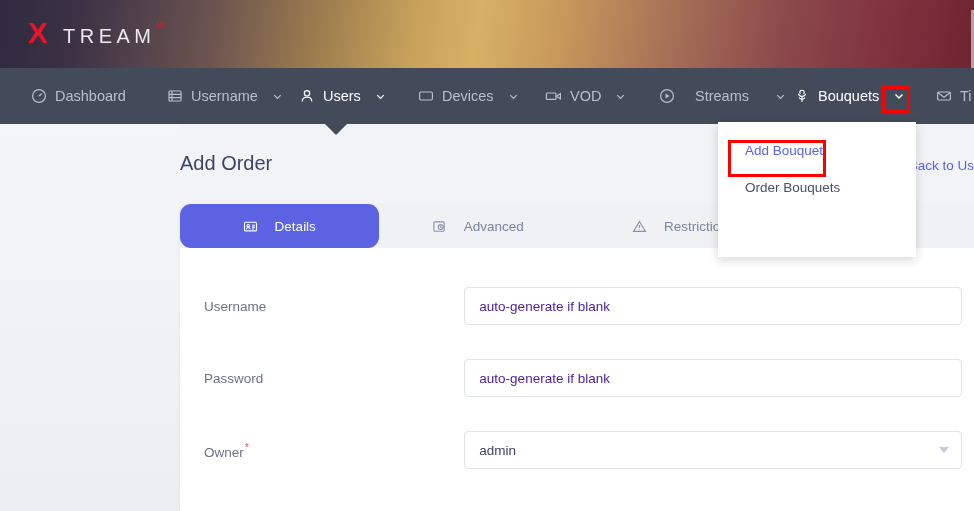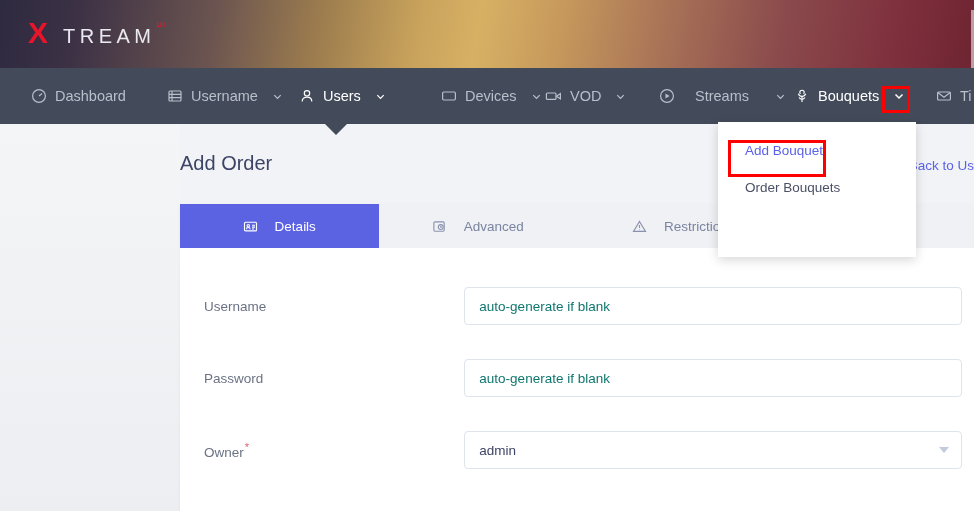--- a/index.html
+++ b/index.html
@@ -68,21 +68,21 @@
   .nav-item.active { color: #ffffff; }
   .nav-icon { display: inline-flex; align-items: center; justify-content: center; width: 17px; height: 17px; }
   .nav-icon svg { display: block; }
   .nav-caret { margin-left: 6px; display: inline-flex; }
   .nav-caret svg { display: block; }
 
   
   #nav-dashboard { position: absolute; left: 30px; }
   #nav-servers   { position: absolute; left: 166px; }
   #nav-users     { position: absolute; left: 298px; }
-  #nav-devices   { position: absolute; left: 440px; }
+  #nav-devices   { position: absolute; left: 417px; }
   #nav-vod       { position: absolute; left: 545px; }
   #nav-streams   { position: absolute; left: 658px; gap: 20px; }
   #nav-bouquets  { position: absolute; left: 793px; }
   #nav-tickets   { position: absolute; left: 935px; }
 
   .active-arrow {
     position: absolute; left: 325px; top: 124px;
     width: 0; height: 0;
     border-left: 11px solid transparent;
     border-right: 11px solid transparent;
@@ -129,21 +129,21 @@
     background: #ffffff;
     box-shadow: 0 1px 3px rgba(0,0,0,0.06);
   }
   .tabs {
     display: flex; height: 44px; width: 100%;
     background: #eff1f4;
   }
   .tab {
     flex: 1; display: flex; align-items: center; justify-content: center;
     gap: 17px; font-size: 13.5px; color: #7a84a0; cursor: pointer;
-    height: 44px; user-select: none;
+    height: 44px; user-select: none; border-radius: 11px;
   }
   .tab.active { background: #5c63e2; color: #ffffff; }
   .tab-icon { display: inline-flex; align-items: center; }
 
   .form {
     padding: 22px 12px 0 0;
   }
   .form-row {
     display: flex; align-items: center; height: 72px; padding: 0 0 0 24px;
   }
@@ -151,21 +151,21 @@
     width: 265px; font-size: 13.5px; color: #6b7285;
   }
   .req-star { color: #e0606a; font-size: 11px; vertical-align: super; margin-left: 1px; }
   .field {
     width: 506px; height: 38px;
     border: 1px solid #dfe3ea; border-radius: 4px;
     background: #fff; display: flex; align-items: center;
     padding: 0 14px; font-size: 13.5px; color: #3d4465;
     position: relative;
   }
-  .field.placeholder { color: #0f766e; }
+  .field.placeholder { color: #4c1d95; }
   .select-caret {
     position: absolute; right: 12px; top: 50%; transform: translateY(-50%);
     width: 0; height: 0;
     border-left: 5px solid transparent;
     border-right: 5px solid transparent;
     border-top: 6px solid #c2cbdb;
   }
 
   
   .dropdown {

